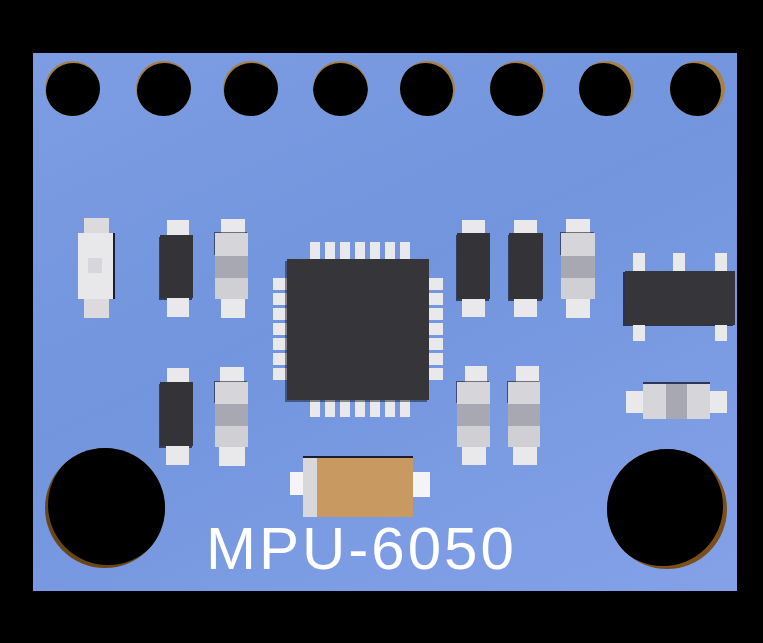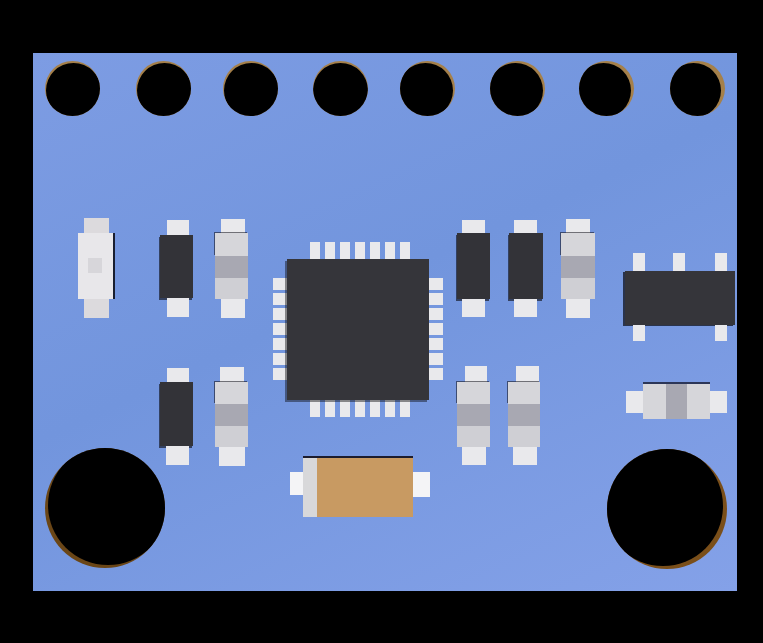--- a/index.html
+++ b/index.html
@@ -167,15 +167,16 @@
     <div class="abs resbody b2" style="left:633px;top:331px;width:21px;height:35px;"></div>
     <div class="abs resbody b1" style="left:654px;top:331px;width:23px;height:35px;"></div>
     <div class="abs pad" style="left:677px;top:338px;width:17px;height:22px;"></div>
 
     <div class="abs pad" style="left:257px;top:419px;width:15px;height:23px;background:#f4f4f6;"></div>
     <div class="abs tanline" style="left:270px;top:403px;width:110px;height:2px;"></div>
     <div class="abs tanstripe" style="left:270px;top:405px;width:14px;height:59px;"></div>
     <div class="abs tanbody" style="left:284px;top:405px;width:96px;height:59px;"></div>
     <div class="abs pad" style="left:380px;top:419px;width:17px;height:25px;background:#f4f4f6;"></div>
 
+    <div class="silk" style="left:173px;top:466px;">MPU-6050</div>
 
   </div>
 </div>
 
 </body></html>

